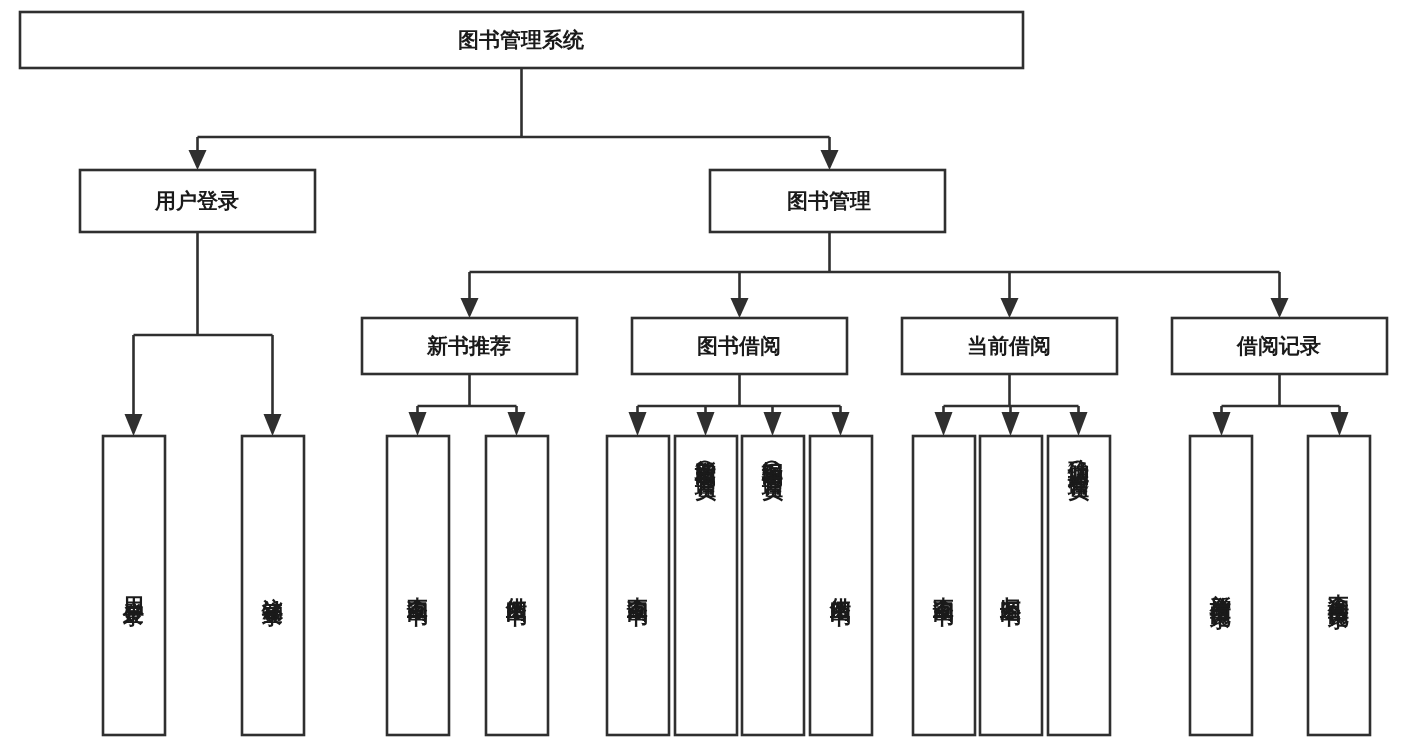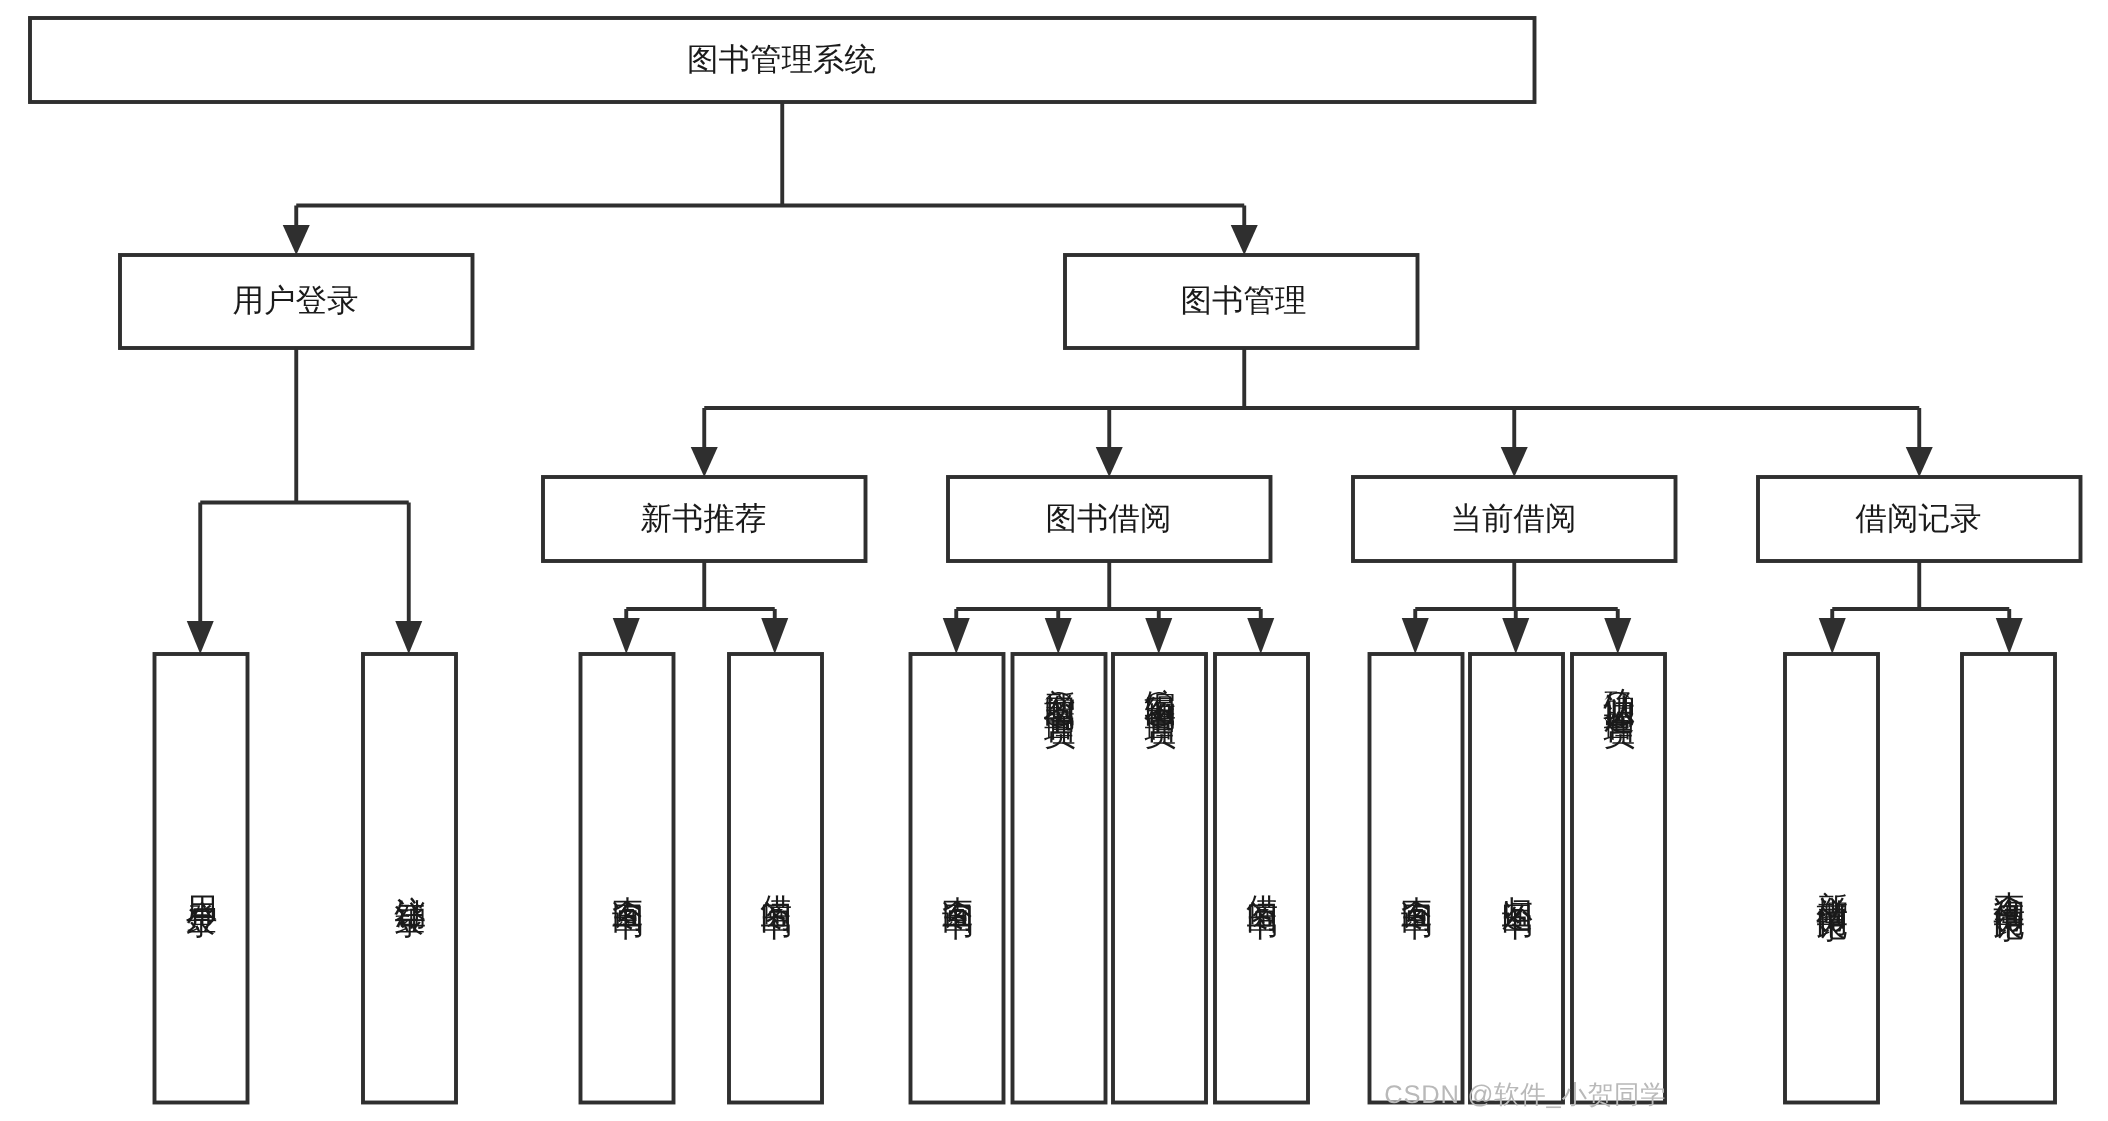--- a/index.html
+++ b/index.html
@@ -11,20 +11,21 @@
     width: 1405px;
     height: 747px;
     font-family: "Liberation Sans", "DejaVu Sans", sans-serif;
     overflow: hidden;
     position: relative;
   }
   #diagram-root {
     position: relative;
     width: 1119px;
     height: 747px;
+    font-weight: bold;
   }
   svg.diagram-canvas {
     position: absolute;
     top: 0;
     left: 0;
     width: 1405px;
     height: 747px;
     display: block;
   }
   .node-box {
@@ -242,15 +243,14 @@
   <div class="leaf-label-wrap" style="left:1048px; top:442px; width:62px; height:293px;">
     <span class="leaf-label-v">确认归还（管理员）</span>
   </div>
   <div class="leaf-label-wrap centered" style="left:1190px; top:436px; width:62px; height:299px;">
     <span class="leaf-label-v">新增借阅记录</span>
   </div>
   <div class="leaf-label-wrap centered" style="left:1308px; top:436px; width:62px; height:299px;">
     <span class="leaf-label-v">查询借阅记录</span>
   </div>
 
-  <div class="watermark">CSDN @软件_小贺同学</div>
 
 </div>
 
 </body></html>

